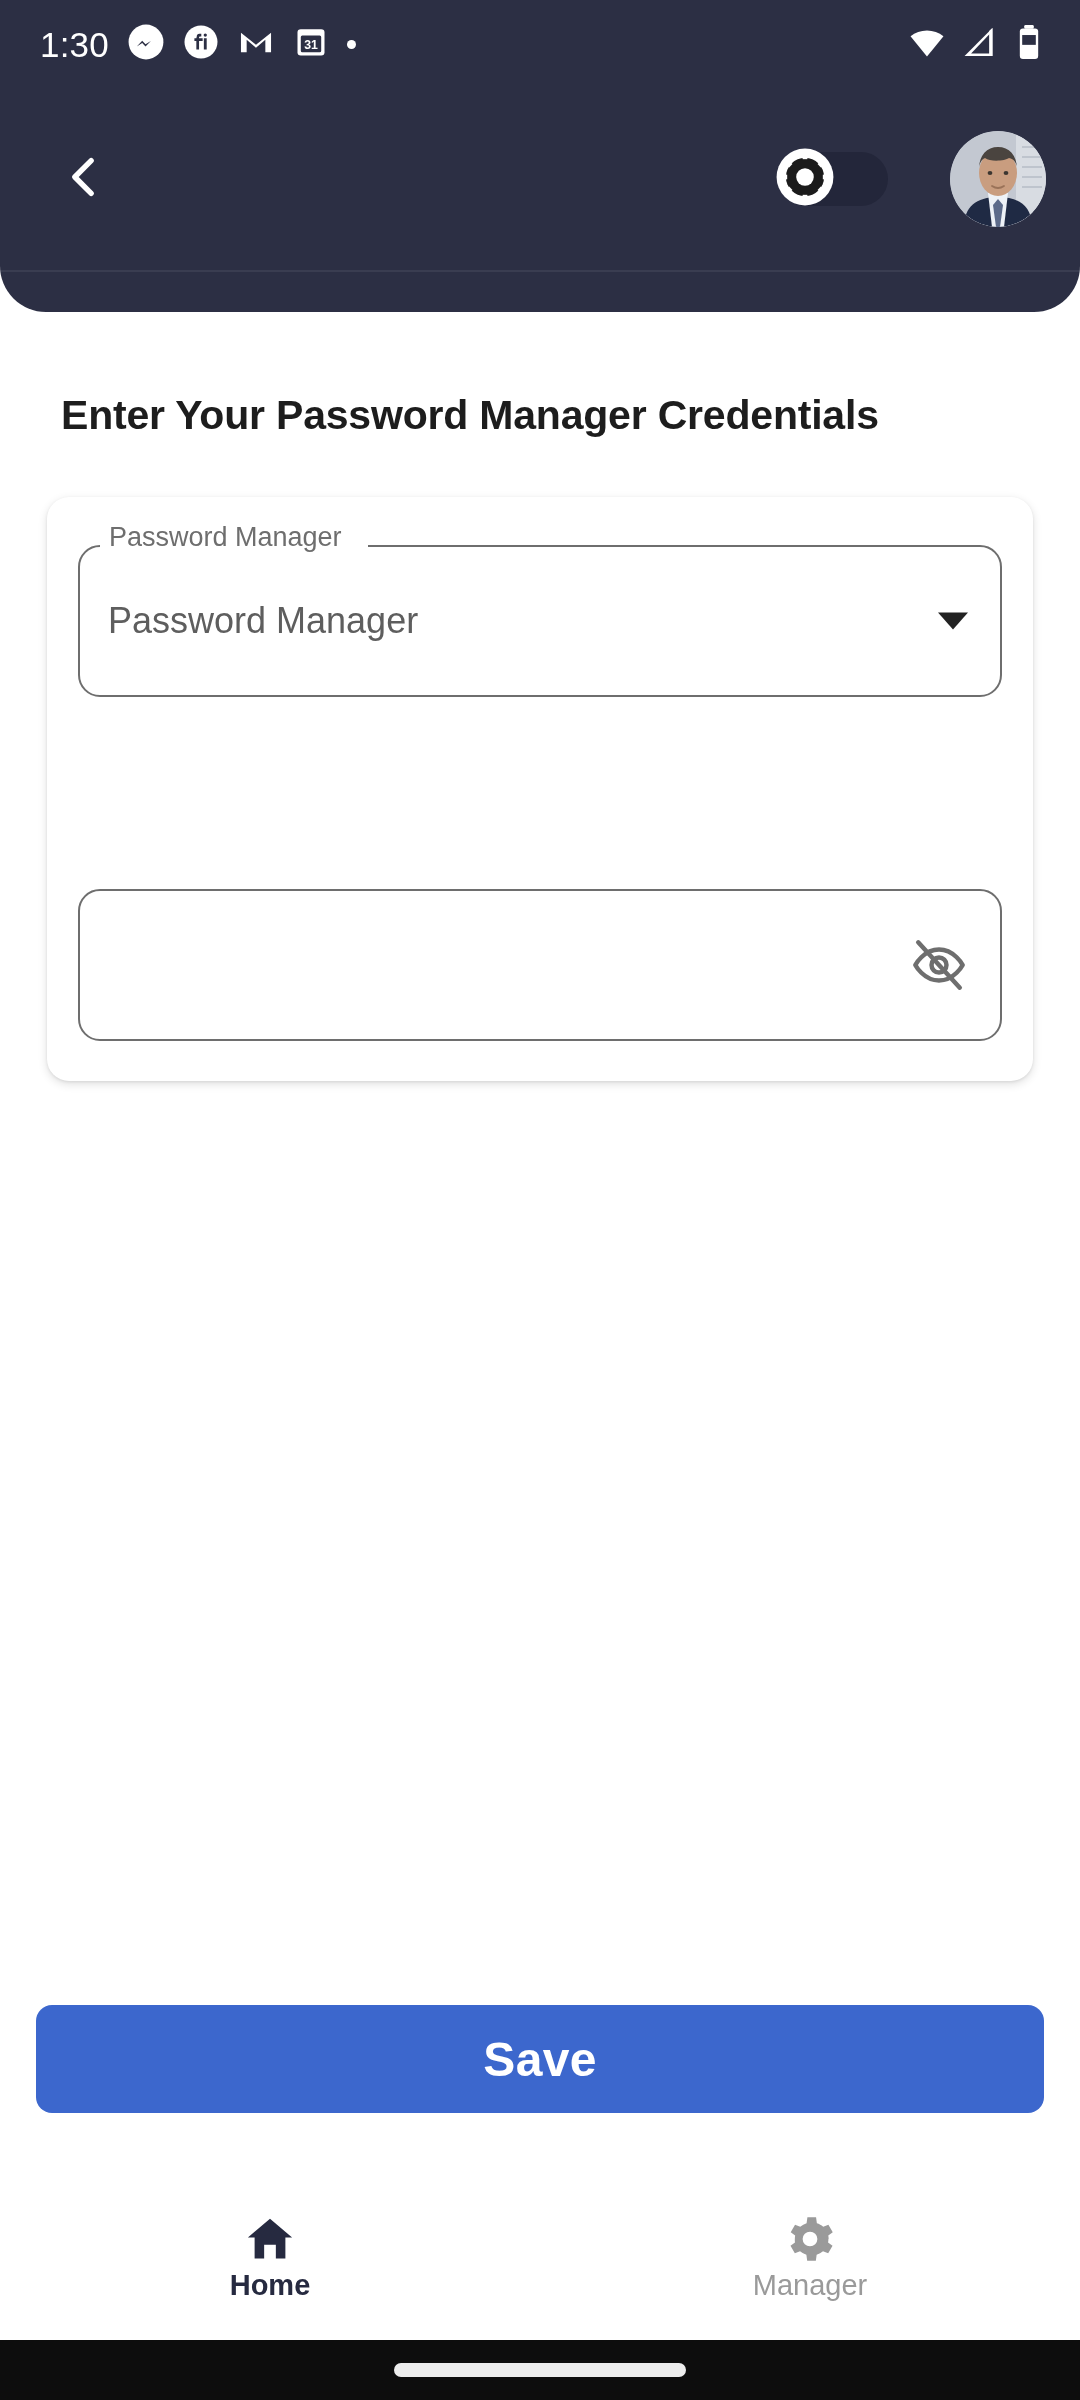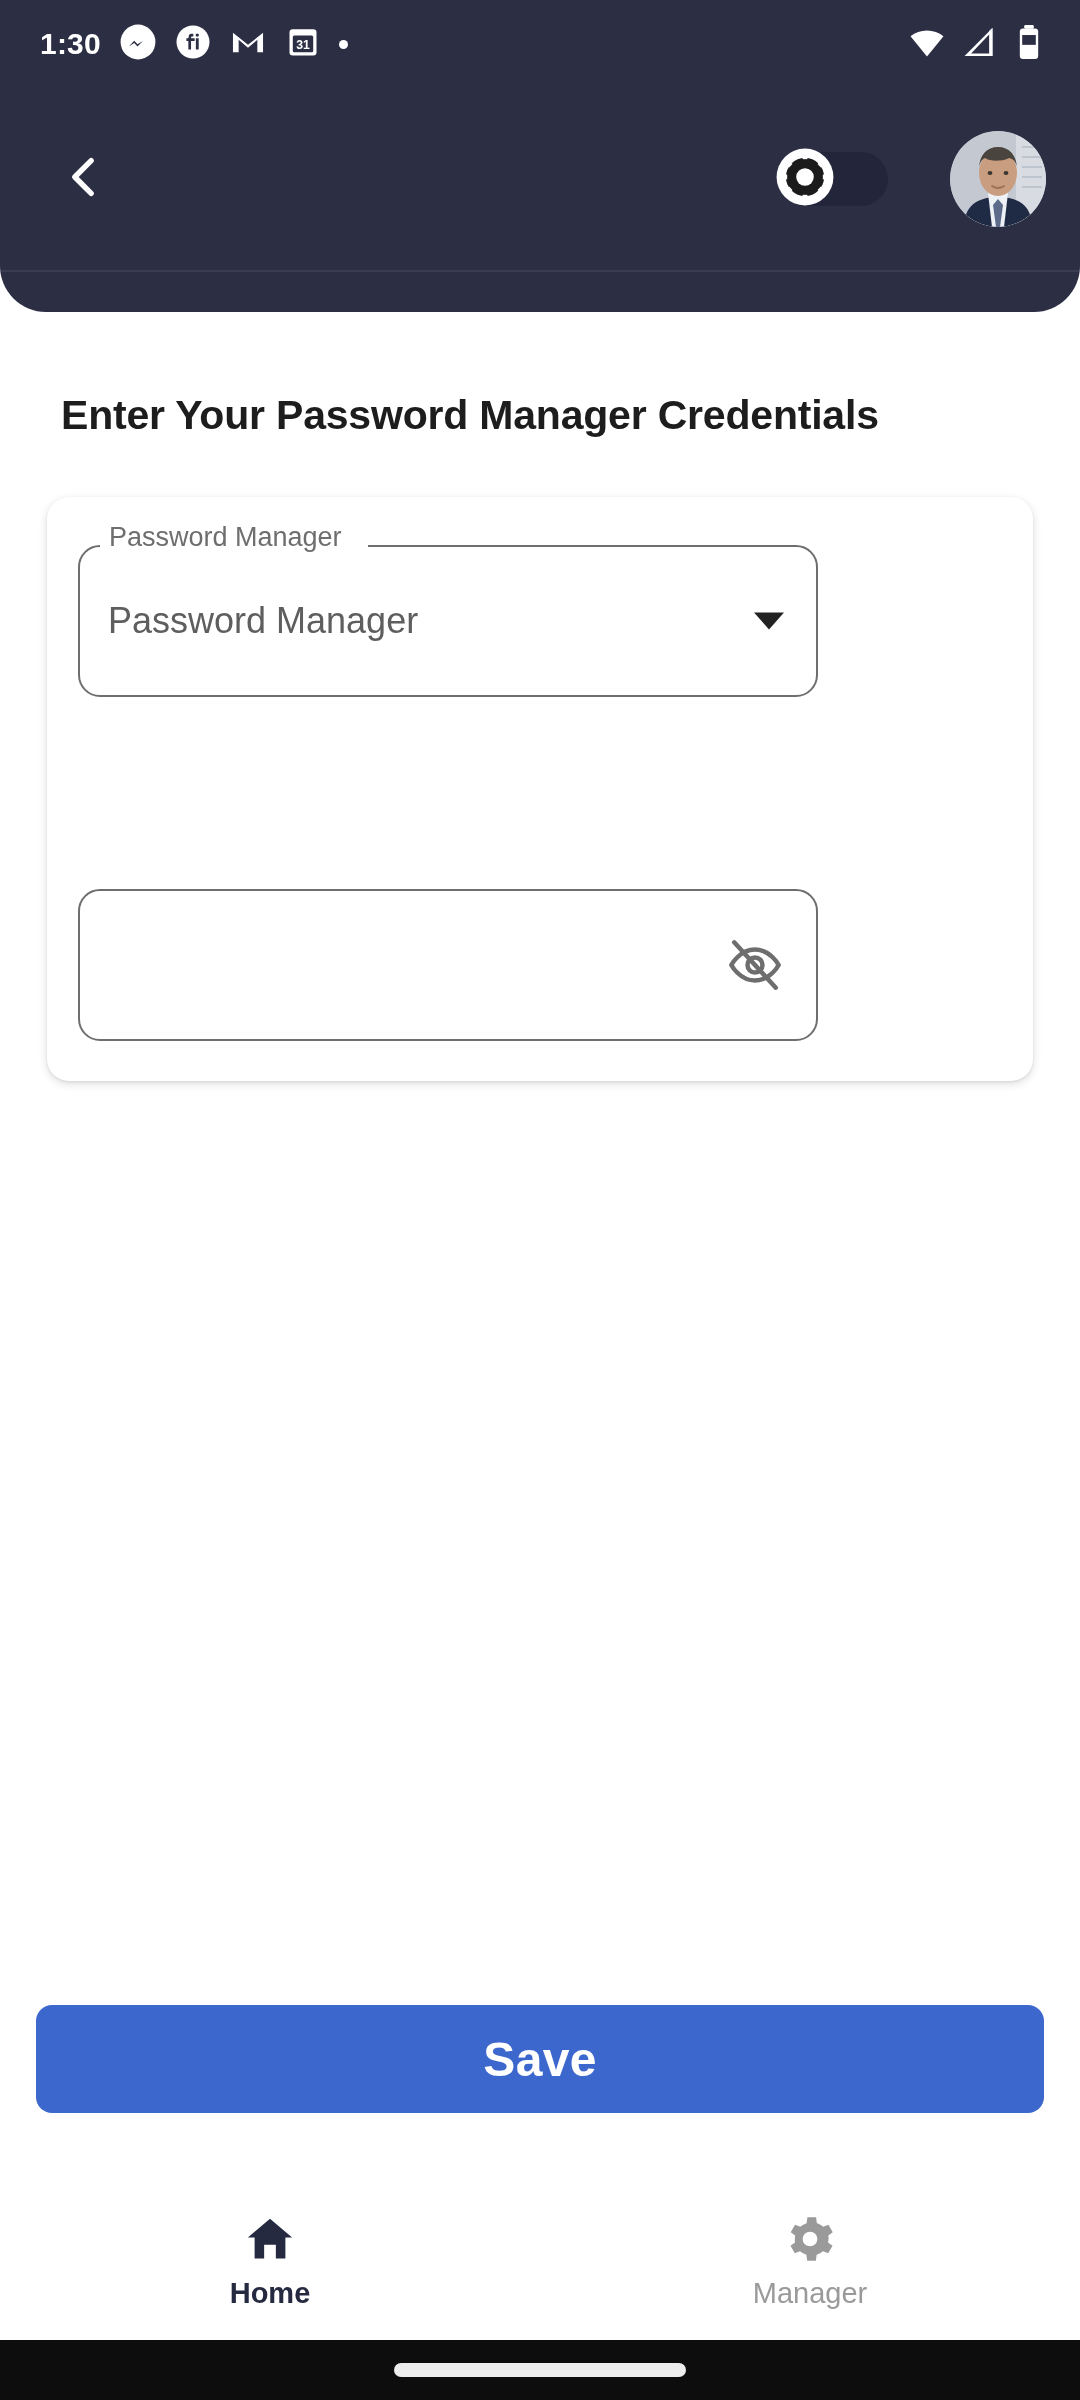--- a/index.html
+++ b/index.html
@@ -23,21 +23,21 @@
   }
 
   
   .statusbar{
     position:absolute; left:0; top:0; width:1080px; height:88px;
     display:flex; align-items:center; justify-content:space-between;
     padding:0 34px 0 40px;
   }
   .status-left{ display:flex; align-items:center; gap:18px; }
   .status-time{
-    color:#ffffff; font-size:30px; font-weight:700; letter-spacing:.2px;
+    color:#ffffff; font-size:35px; font-weight:400; letter-spacing:.2px;
     line-height:1;
   }
   .status-right{ display:flex; align-items:center; gap:14px; }
   .si{ display:block; }
 
   .dot-icon{
     width:9px; height:9px; border-radius:50%; background:#ffffff; display:block;
   }
 
   
@@ -74,21 +74,21 @@
 
   
   .card{
     position:absolute; left:47px; top:497px; width:986px; height:584px;
     background:#ffffff; border-radius:22px;
     box-shadow:0 3px 10px rgba(0,0,0,0.13), 0 1px 3px rgba(0,0,0,0.08);
   }
 
   
   .field{
-    position:absolute; left:31px; width:740px; height:152px;
+    position:absolute; left:31px; width:924px; height:152px;
   }
   .field-box{
     position:absolute; inset:0;
     border:2px solid #6e6e6e; border-radius:22px;
   }
   
   .field-notch{
     position:absolute; top:-2px; height:5px; background:#ffffff;
   }
   .field-label{
@@ -128,21 +128,21 @@
     letter-spacing:.3px;
   }
 
   
   .bottomnav{
     position:absolute; left:0; top:2185px; width:1080px; height:155px;
     background:#ffffff; display:flex; align-items:flex-start;
   }
   .nav-item{
     flex:1; height:155px; display:flex; flex-direction:column;
-    align-items:center; justify-content:flex-start; padding-top:26px; gap:12px;
+    align-items:center; justify-content:flex-start; padding-top:26px; gap:4px;
   }
   .nav-icon{ height:56px; display:flex; align-items:center; justify-content:center; }
   .nav-label{ font-size:29px; line-height:1; }
   .nav-active .nav-label{ color:#262a40; font-weight:600; }
   .nav-inactive .nav-label{ color:#9a9a9a; font-weight:400; }
 
   
   .gesturebar{
     position:absolute; left:0; top:2340px; width:1080px; height:60px;
     background:#0d0d0d; display:flex; align-items:center; justify-content:center;

